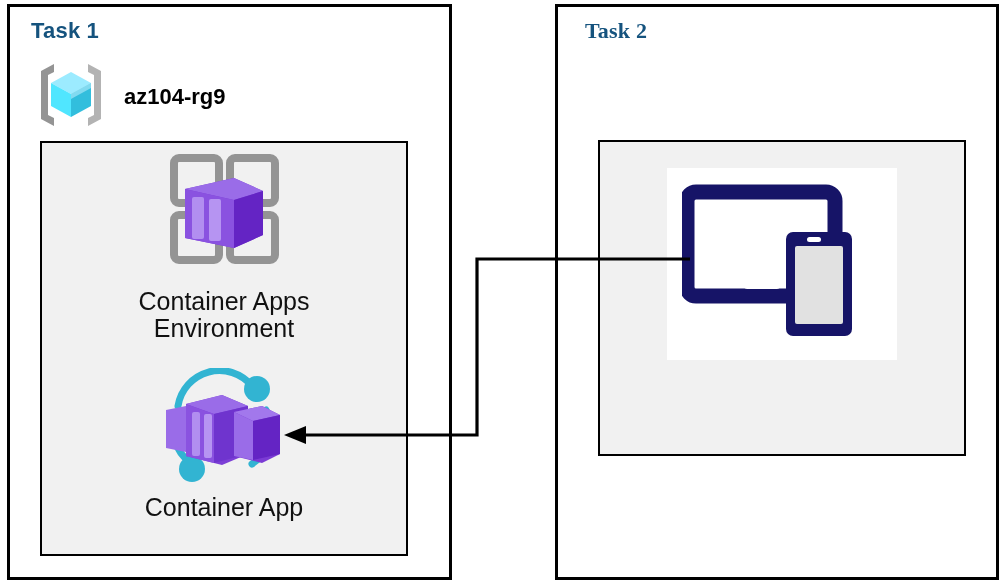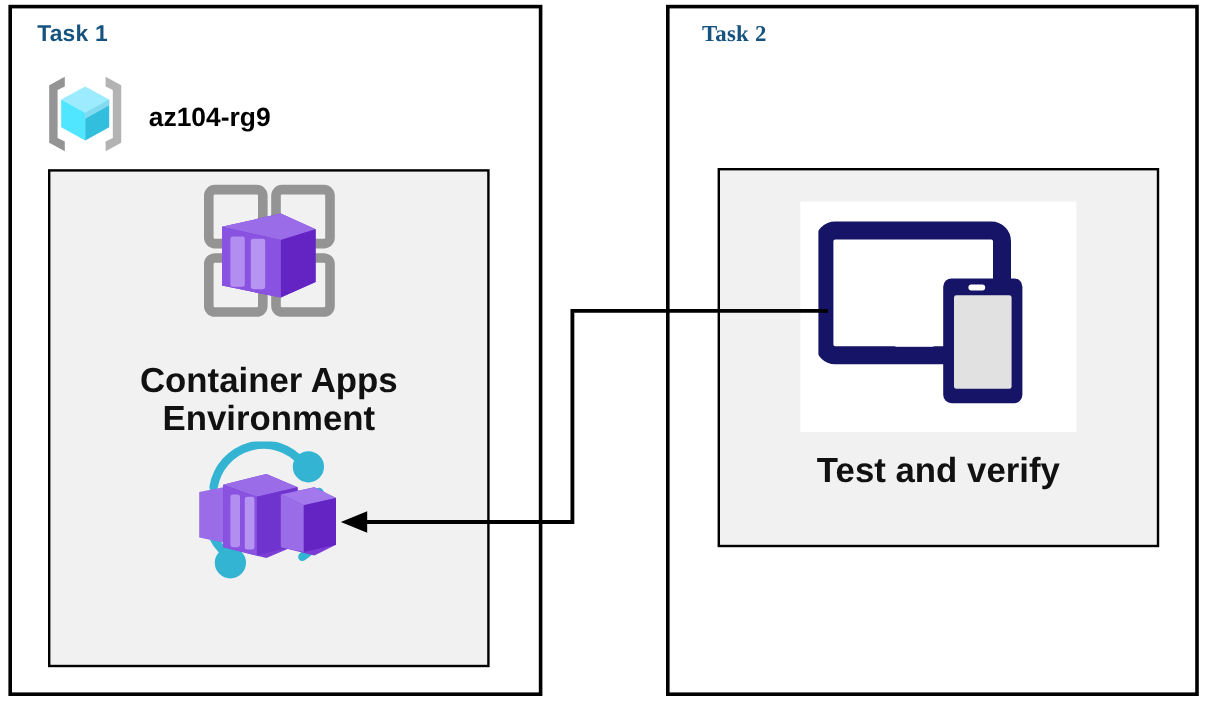--- a/index.html
+++ b/index.html
@@ -23,21 +23,21 @@
     position: absolute;
     background: #ffffff;
     border: 3px solid #000000;
     box-sizing: border-box;
   }
   #task1-box { left: 7px;   top: 4px; width: 445px; height: 576px; }
   #task2-box { left: 555px; top: 4px; width: 444px; height: 576px; }
 
   .task-title {
     position: absolute;
-    font-size: 19px;
+    font-size: 22px;
     font-weight: bold;
     color: #15537e;
     letter-spacing: 0.2px;
     white-space: nowrap;
   }
   #task1-title { left: 31px;  top: 18px; }
   #task2-title { left: 585px; top: 18px; font-family: Liberation Serif, serif; }
 
   
   #rg-row {
@@ -66,27 +66,27 @@
   #task2-inner { left: 598px; top: 140px; width: 368px; height: 316px; }
 
   
   .node {
     position: absolute;
     display: flex;
     flex-direction: column;
     align-items: center;
   }
   .node-label {
-    font-size: 29px;
-    font-weight: bold;
+    font-size: 25px;
+    font-weight: normal;
     color: #111111;
     text-align: center;
     line-height: 1.08;
     white-space: pre-line;
-    margin-top: 18px;
+    margin-top: 4px;
   }
 
   #node-cae { left: 63px;  top: 152px; width: 322px; }
   #node-ca  { left: 63px;  top: 368px; width: 322px; }
   #node-tv  { left: 618px; top: 168px; width: 328px; }
 
   .icon-wrap { display: block; }
 
   
   #tv-plate {
@@ -186,20 +186,21 @@
         <path d="M30 36 L58 46 L58 95 L30 88 Z" fill="#8a52e0"></path>
         <rect x="36" y="44" width="8" height="44" rx="2" fill="#b28ef0"></rect>
         <rect x="48" y="46" width="8" height="44" rx="2" fill="#b694f2"></rect>
 
         <path d="M78 44 L106 38 L124 47 L124 86 L106 95 L78 88 Z" fill="#7b3bd4"></path>
         <path d="M78 44 L106 38 L124 47 L97 53 Z" fill="#a278ec"></path>
         <path d="M97 53 L124 47 L124 86 L97 92 Z" fill="#6424c4"></path>
         <path d="M78 44 L97 53 L97 92 L78 88 Z" fill="#9a6ce8"></path>
       </svg>
     </span>
+    <div class="node-label">Container App</div>
   </div>
 
   <div id="task2-box" class="task-box"></div>
 
   <div id="task2-title" class="task-title">Task 2</div>
 
   <div id="task2-inner" class="inner-panel"></div>
 
   <div id="node-tv" class="node">
     <div id="tv-plate">
@@ -209,21 +210,20 @@
           <rect x="5" y="10" width="148" height="104" rx="9" fill="none" stroke="#161467" stroke-width="15"></rect>
           <circle cx="79" cy="21" r="3" fill="#ffffff"></circle>
           <rect x="62" y="100" width="36" height="7" rx="3.5" fill="#ffffff"></rect>
 
           <rect x="104" y="50" width="66" height="104" rx="7" fill="#161467"></rect>
           <rect x="113" y="64" width="48" height="78" rx="2" fill="#e1e1e1"></rect>
           <rect x="125" y="55" width="14" height="5" rx="2.5" fill="#ffffff"></rect>
         </svg>
       </span>
     </div>
-    <div class="node-label">Test and verify</div>
   </div>
 
   <svg id="connector" viewBox="0 0 1006 584">
     <polyline points="690,259 477,259 477,435 300,435" fill="none" stroke="#000000" stroke-width="3.2" stroke-linejoin="miter" stroke-linecap="butt"></polyline>
     <polygon points="284,435 306,426 306,444" fill="#000000"></polygon>
   </svg>
 
 </div>
 
 </body></html>

